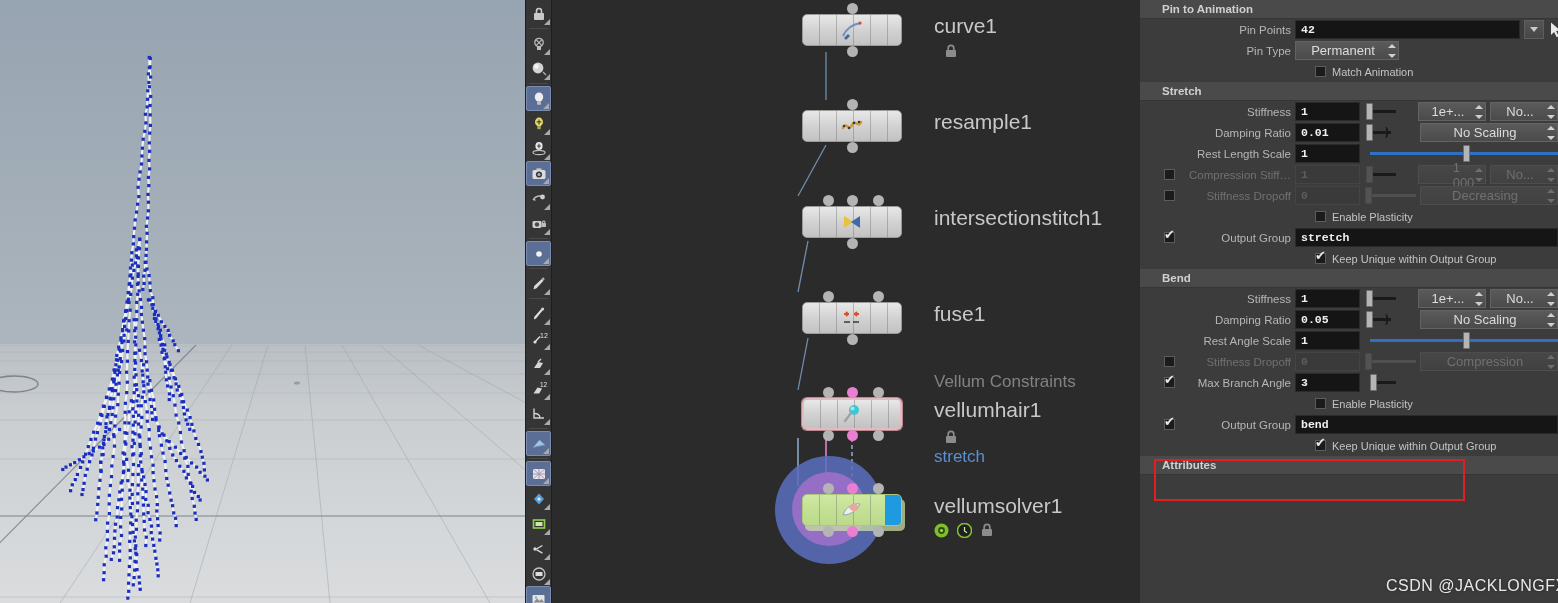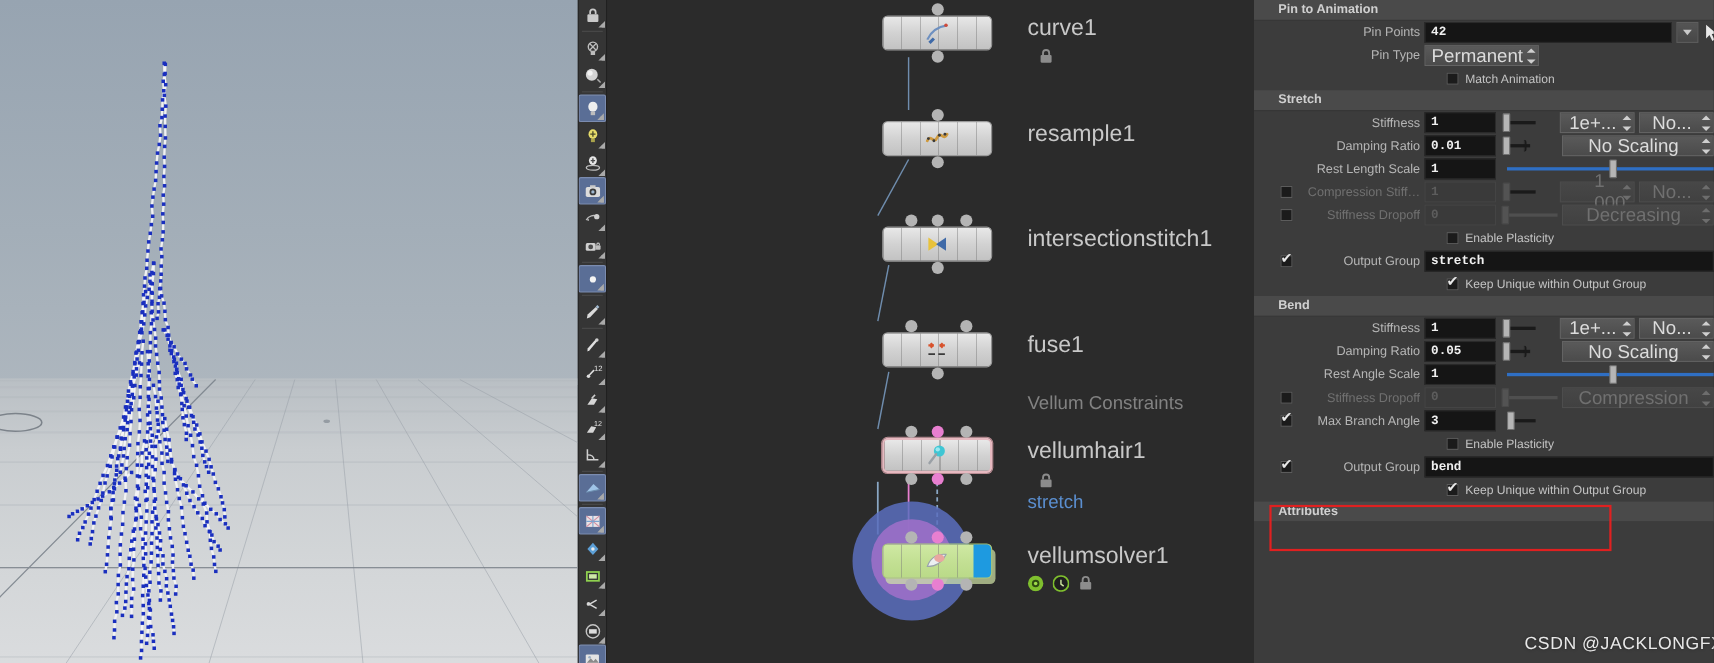--- a/index.html
+++ b/index.html
@@ -173,21 +173,21 @@
   .slider .handle {
     position:absolute; width:7px; height:17px; background:#b5b5b5;
     border:1px solid #6f6f6f; border-radius:1px; z-index:2;
   }
   .slider .handle.dim { background:#535353; border-color:#494949; }
   .slider .endcap { position:absolute; width:3px;height:11px;border-right:2px solid #1a1a1a; border-radius:0 6px 6px 0; }
   .menu {
     background: linear-gradient(to bottom,#5a5a5a,#4b4b4b);
     border:1px solid #636363; height:19px;
     display:flex;align-items:center;justify-content:center;
-    color:#dcdcdc; font-size:17px; position:relative;
+    color:#dcdcdc; font-size:13px; position:relative;
     flex:0 0 auto; padding: 0 14px 0 6px;
   }
   .menu.dim { color:#707070; background:linear-gradient(to bottom,#474747,#414141); border-color:#4d4d4d; }
   .menu .spin {
     position:absolute; right:2px; top:2px; width:9px; height:14px;
     display:flex; flex-direction:column; align-items:center; justify-content:space-between;
   }
   .menu .spin i { display:block; width:0;height:0;border-left:4px solid transparent;border-right:4px solid transparent;}
   .menu .spin i.up { border-bottom:4px solid #cfcfcf; }
   .menu .spin i.dn { border-top:4px solid #cfcfcf; }
@@ -1143,21 +1143,21 @@
               <path d="M11 11l-6 8" stroke="#9aa0a6" stroke-width="2.2" stroke-linecap="round"></path>
             </svg>
           </span>
         </div>
         <div class="port" style="left: 271px; top: 387px;"></div>
         <div class="port pink" style="left: 295px; top: 387px;"></div>
         <div class="port" style="left: 321px; top: 387px;"></div>
         <div class="port" style="left: 271px; top: 430px;"></div>
         <div class="port pink" style="left: 295px; top: 430px;"></div>
         <div class="port" style="left: 321px; top: 430px;"></div>
-        <div class="node-sublabel" style="left: 382px; top: 357px;">Vellum Constraints</div>
+        <div class="node-sublabel" style="left: 382px; top: 372px;">Vellum Constraints</div>
         <div class="node-label" style="left: 382px; top: 398px;">vellumhair1</div>
         <div class="node-string" style="left: 382px; top: 447px;">stretch</div>
         <div class="lockicon" style="left: 392px; top: 430px;"><svg width="14" height="15" viewBox="0 0 14 15">
             <rect x="2" y="6" width="10" height="7" rx="1" fill="#8c8c8c"></rect>
             <path d="M4.2 6V4.2a2.8 2.8 0 015.6 0V6" stroke="#8c8c8c" stroke-width="1.7" fill="none"></path>
           </svg></div>
         <div class="solver-halo" style="left: 223px; top: 456px; width: 108px; height: 108px; background: rgb(90, 111, 190); opacity: 0.85;"></div>
         <div class="solver-halo" style="left: 240px; top: 472px; width: 74px; height: 74px; background: rgb(156, 111, 200); opacity: 0.9;"></div>
         <div style="position: absolute; left: 253px; top: 499px; width: 100px; height: 32px; border-radius: 5px; background: rgb(211, 230, 168); opacity: 0.7;"></div>
         <div class="node solver" style="left: 250px; top: 494px;">

